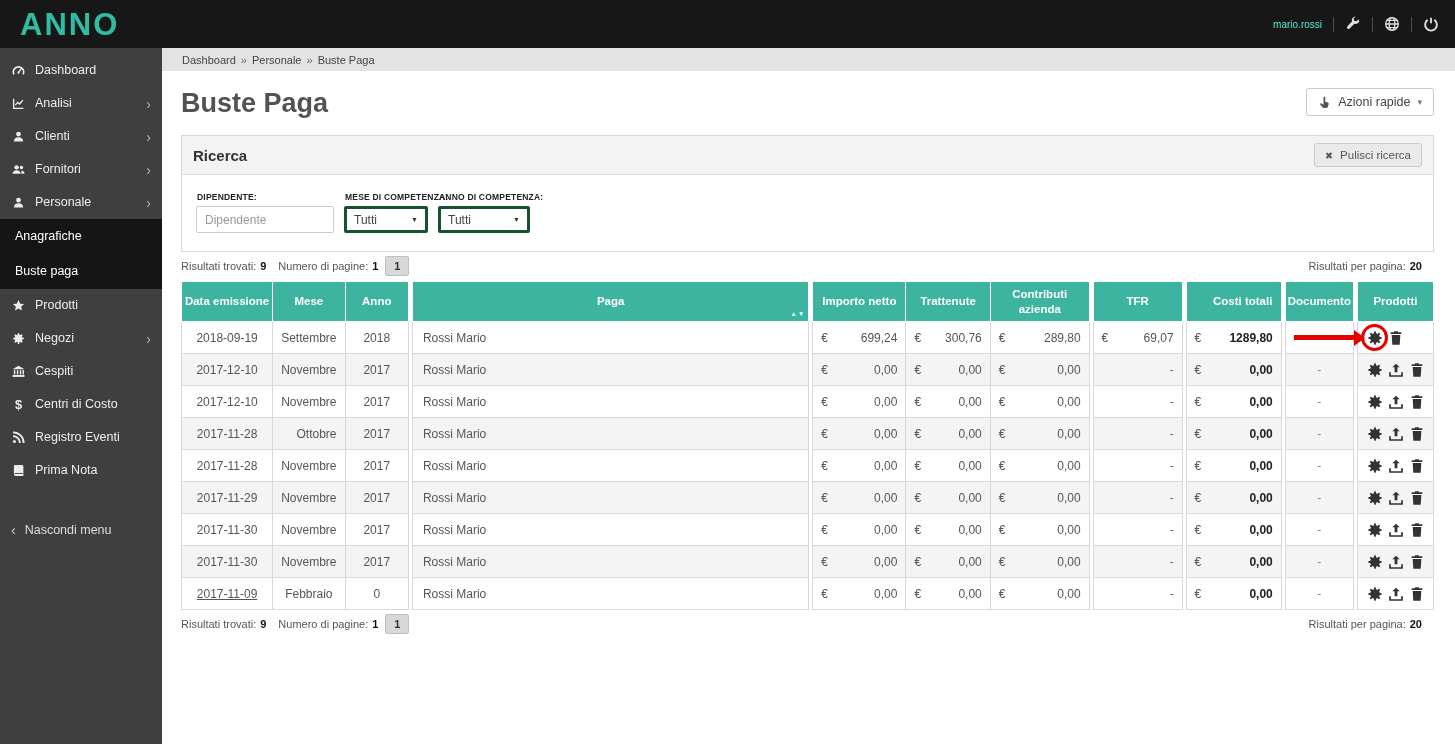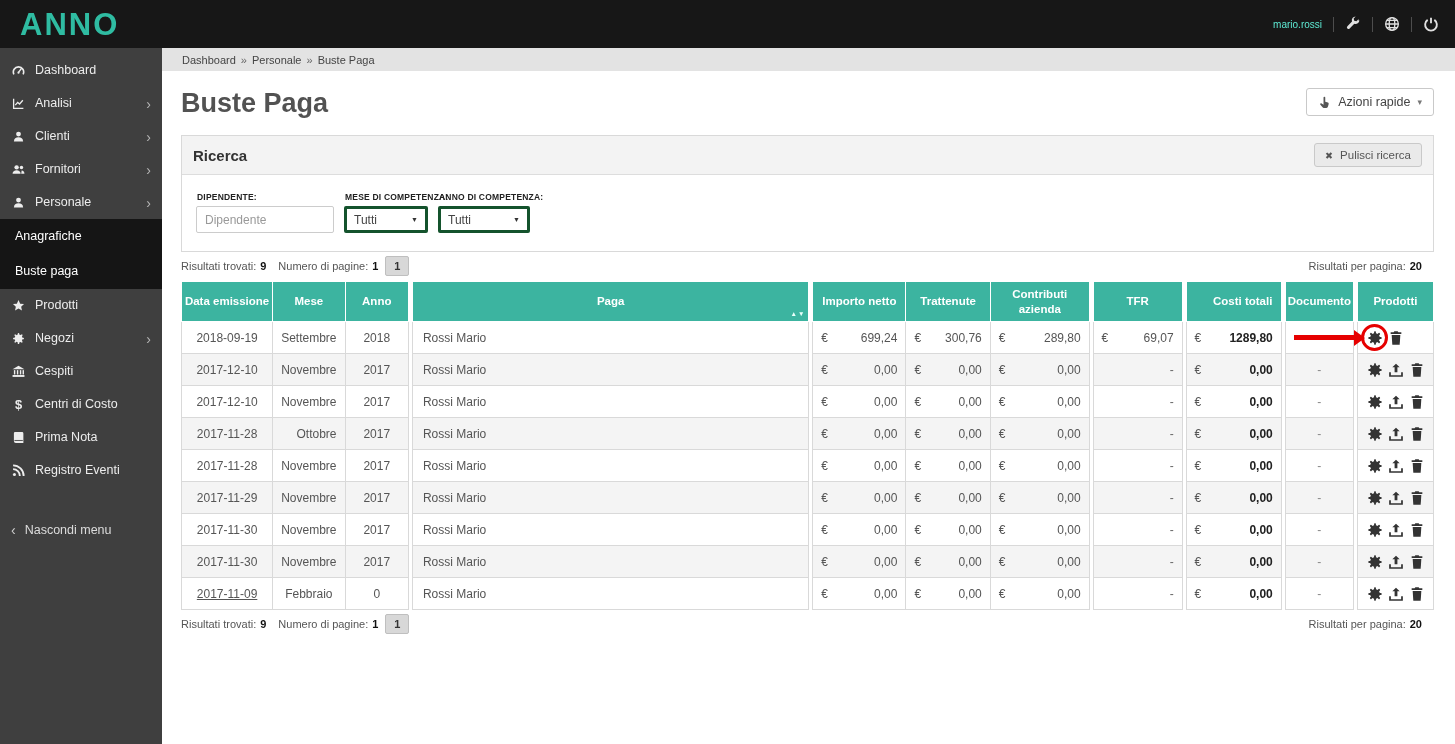--- a/index.html
+++ b/index.html
@@ -249,32 +249,32 @@
           </span>
           <span>Cespiti</span>
         </div>
         <div class="side-item">
           <span class="icon side-icon txt-icon">$</span>
           <span>Centri di Costo</span>
         </div>
         <div class="side-item">
           <span class="icon side-icon">
             <svg viewBox="0 0 24 24">
+              <use href="#i-rss"></use>
+            </svg>
+          </span>
+          <span>Registro Eventi</span>
+        </div>
+        <div class="side-item">
+          <span class="icon side-icon">
+            <svg viewBox="0 0 24 24">
               <use href="#i-book"></use>
             </svg>
           </span>
           <span>Prima Nota</span>
-        </div>
-        <div class="side-item">
-          <span class="icon side-icon">
-            <svg viewBox="0 0 24 24">
-              <use href="#i-rss"></use>
-            </svg>
-          </span>
-          <span>Registro Eventi</span>
         </div>
       </nav>
     <div class="side-item collapse">
       <span class="chev-left">‹</span>
       <span>Nascondi menu</span>
     </div>
   </aside>
 
   <main class="main">
     <div class="breadcrumb">

